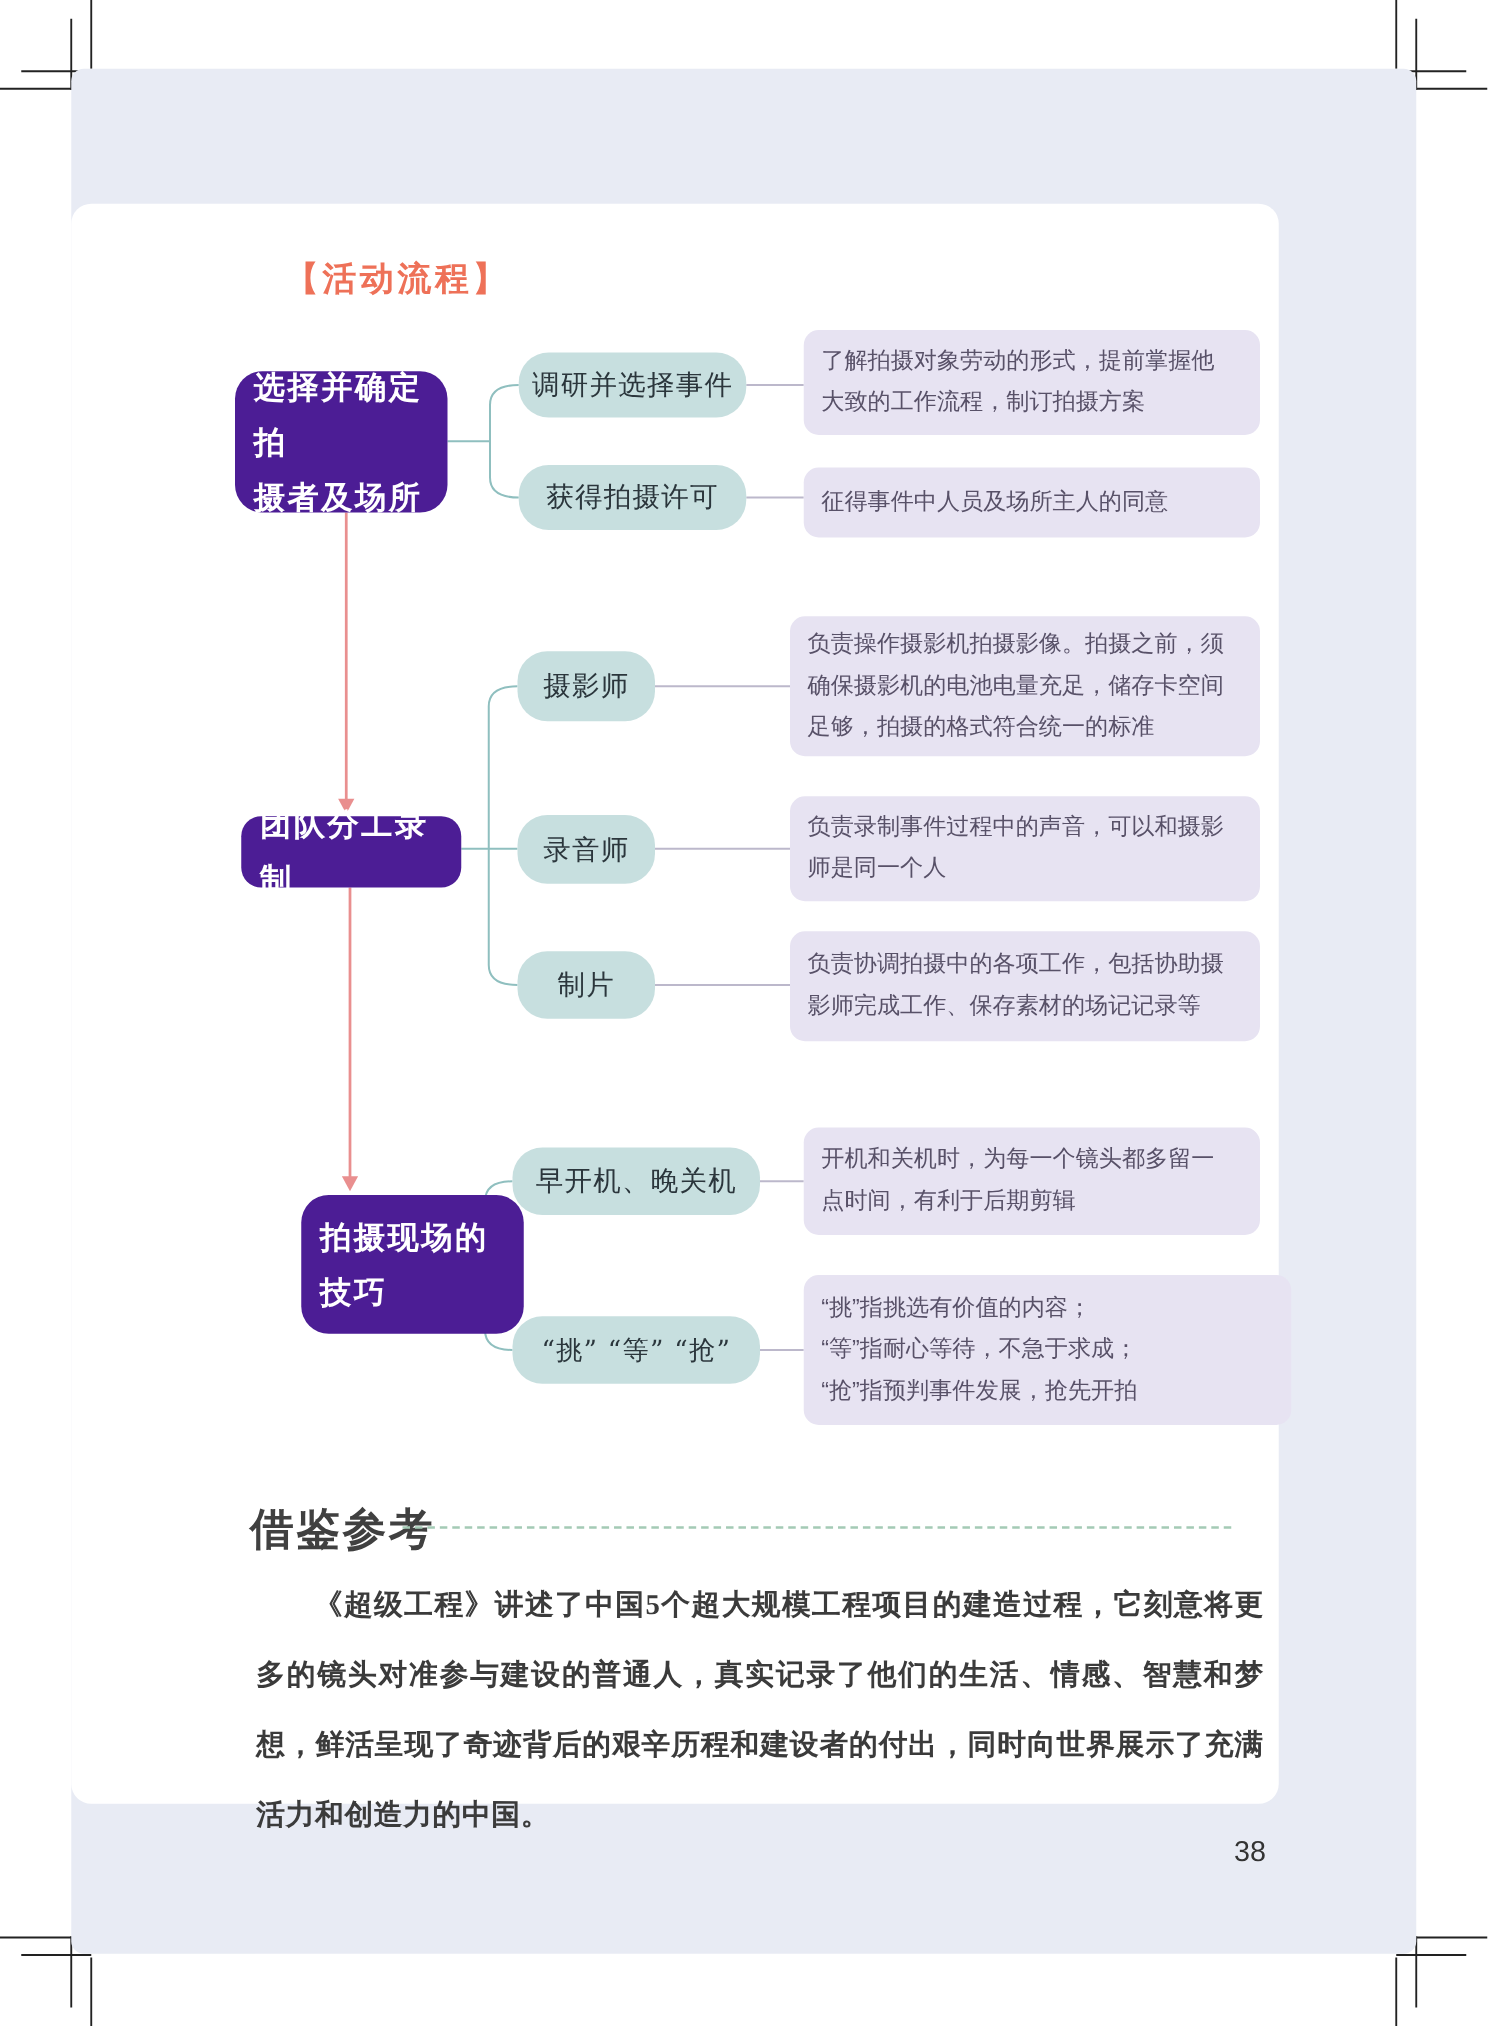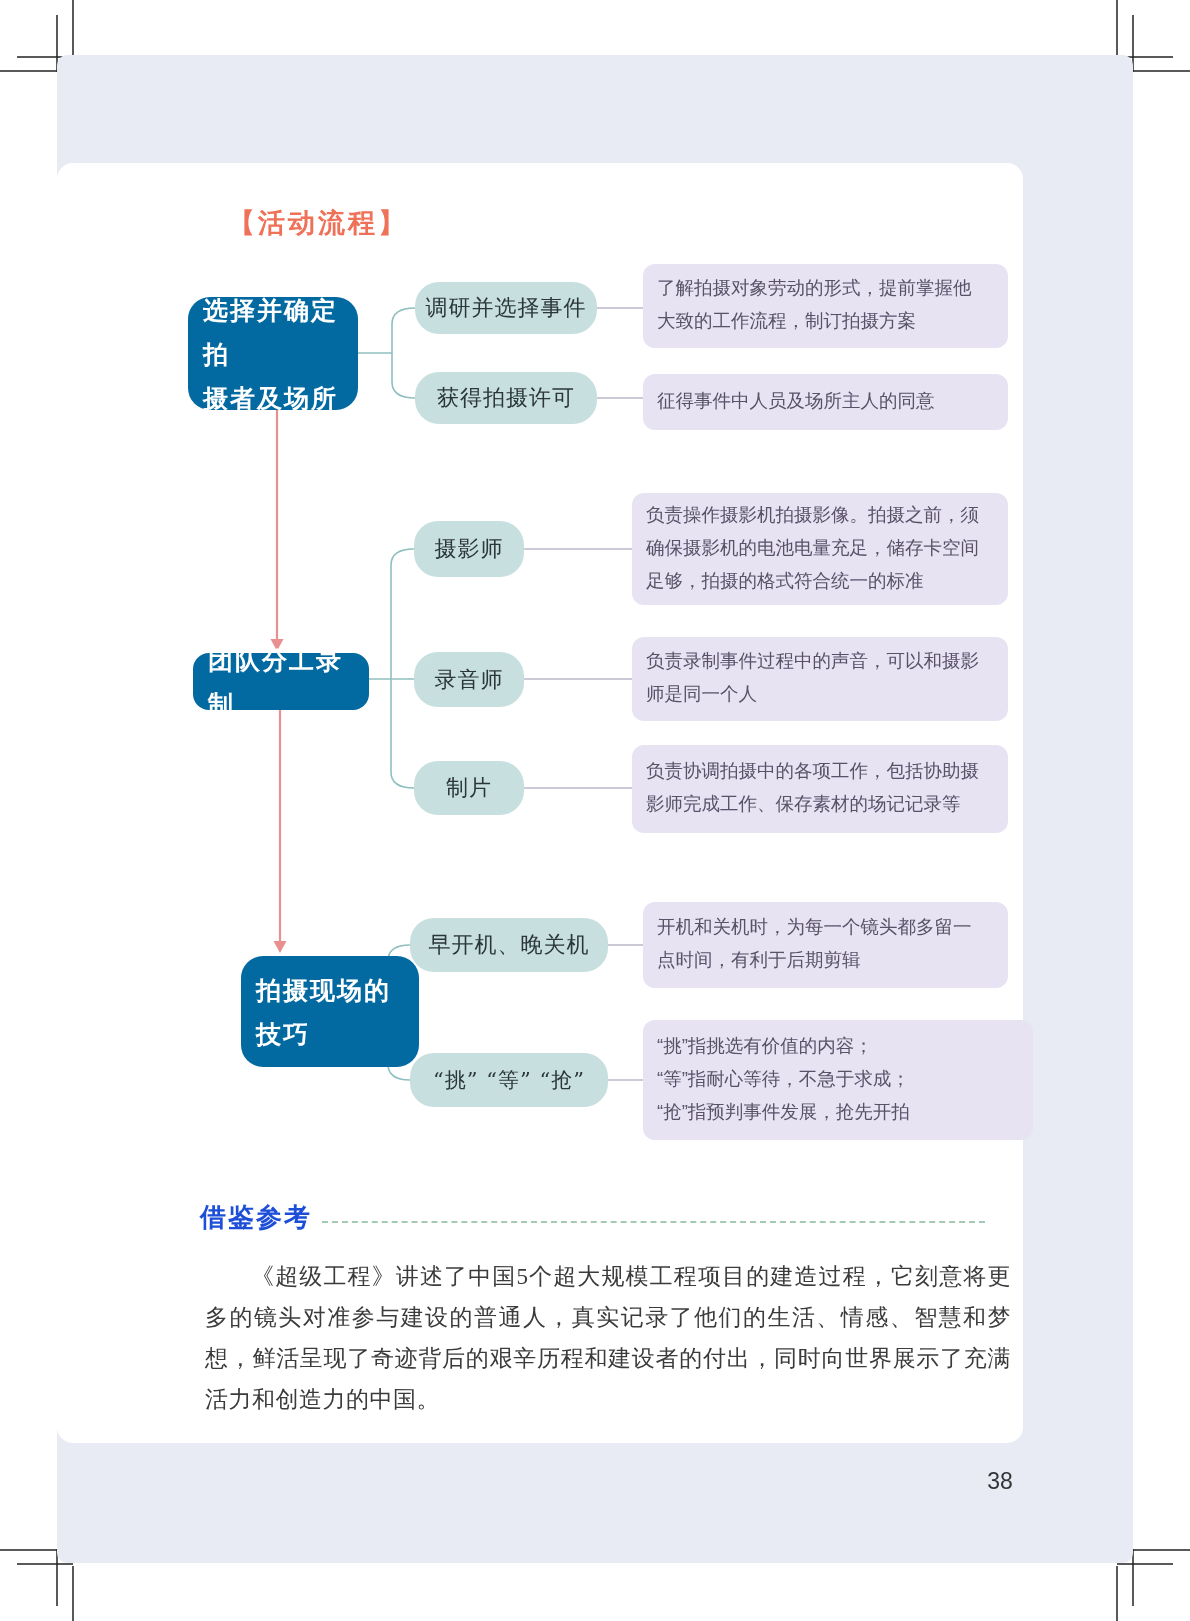--- a/index.html
+++ b/index.html
@@ -8,42 +8,42 @@
     font-family:"Liberation Sans", sans-serif; overflow:hidden;
   }
   .abs { position:absolute; box-sizing:border-box; }
 
   .frame { background:#e8ebf4; border-radius:10px; }
   .content { background:#ffffff; border-radius:16px; }
 
   .title { color:#ee7158; font-weight:bold; font-size:27px; letter-spacing:3px; }
 
   .stage {
-    background:#0369a1; color:#ffffff; border-radius:22px;
+    background:#4c1d95; color:#ffffff; border-radius:22px;
     display:flex; align-items:center;
     font-weight:bold; font-size:25px; line-height:44px;
     padding:0 10px 0 15px; white-space:pre-line; letter-spacing:2px;
   }
   .step {
     background:#c7dfdf; color:#2b363c; border-radius:24px;
     display:flex; align-items:center; justify-content:center;
     font-family:"DejaVu Serif", serif; font-size:22px; letter-spacing:1px;
   }
   .desc {
     background:#e7e3f2; color:#585168; border-radius:12px;
     display:flex; align-items:center;
     font-size:18.5px; line-height:33px; padding:0 12px 4px 14px;
     white-space:pre-line;
   }
 
-  .ref-heading { color:#1d4ed8; font-weight:bold; font-size:26px; letter-spacing:2px; }
+  .ref-heading { color:#404040; font-weight:bold; font-size:35px; letter-spacing:2px; }
   .dashes { border-top:2px dashed #a4cab5; height:0; }
   .para {
-    font-family:"Liberation Serif", serif; font-size:23px; line-height:41px;
-    color:#3b3b3b; text-indent:2em; text-align:justify; letter-spacing:0.5px;
+    font-family:"Liberation Serif", serif; font-size:23px; line-height:56px;
+    color:#3b3b3b; text-indent:2em; text-align:justify; letter-spacing:0.5px;font-weight:bold;
   }
   .pageno { font-size:23px; color:#333333; }
 
   svg.overlay { position:absolute; left:0; top:0; pointer-events:none; }
 </style>
 </head>
 <body>
 
 <svg class="overlay" width="1190" height="1621">
   <g stroke="#222222" stroke-width="1.5" fill="none">

